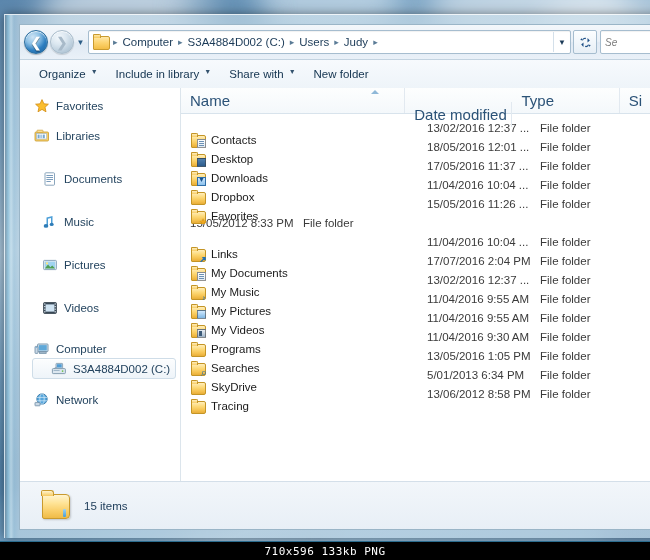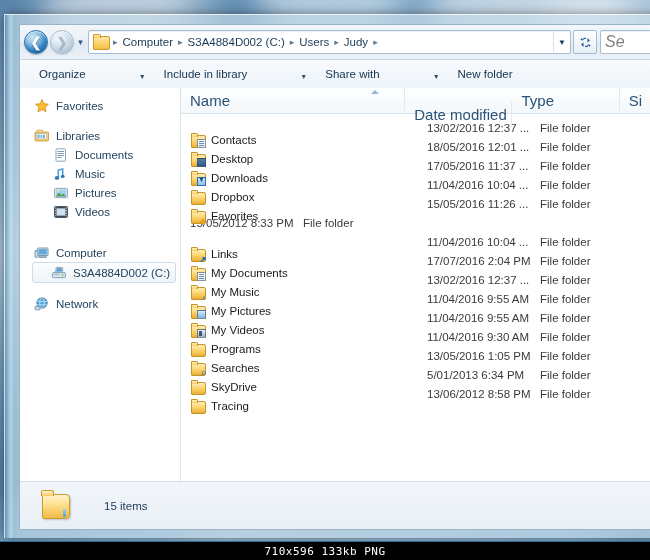--- a/index.html
+++ b/index.html
@@ -124,36 +124,35 @@
     color:#1d4f86; font-size: 12px;
   }
   #searchbox {
     width: 56px; height: 22px; margin-left: 3px; margin-right: 0px; flex:none;
     background: #ffffff;
     border: 1px solid #a6bdcf; border-radius: 2px;
     display:flex; align-items:center;
     box-shadow: inset 0 1px 1px rgba(0,0,0,0.06);
     overflow:hidden;
   }
-  #searchtext { font-size: 16px; color: #7d7d7d; font-style: italic; padding-left: 4px; white-space: nowrap; }
+  #searchtext { font-size: 10px; color: #7d7d7d; font-style: italic; padding-left: 4px; white-space: nowrap; }
 
   
   #toolbar {
     height: 28px;
     background: linear-gradient(to bottom, #f7fafd 0%, #eef4f9 100%);
     border-bottom: 1px solid #c9d8e4;
     display: flex; align-items: center;
     padding-left: 10px;
   }
   .tbitem {
-    display: flex; align-items: flex-end;
+    display: flex; align-items: flex-start;
     font-size: 11.5px; color: #13334f;
     padding: 3px 9px; border-radius: 2px;
     white-space: nowrap;
-    gap: 48px;
   }
   .tbcaret { margin-left: 5px; font-size: 7px; color: #34536e; }
 
   
   #body {
     position:absolute; left:0; top:63px; right:0; bottom:47px;
     display: flex;
     background: #ffffff;
   }
   #nav {
@@ -162,21 +161,21 @@
     border-right: 1px solid #dce5ec;
     padding-top: 8px;
     overflow: hidden;
   }
   .navrow {
     display: flex; align-items: center;
     height: 19px; padding-left: 14px;
     font-size: 11.5px; color: #24445f;
     white-space: nowrap;
   }
-  .navrow.child { padding-left: 33px; }
+  .navrow.child { padding-left: 22px; margin-top: 24px; }
   .navrow.selected {
     margin: 0 4px 0 12px;
     padding-left: 18px;
     height: 19px;
     background: linear-gradient(to bottom,#fcfdfe,#eef4f9);
     border: 1px solid #cfdde8;
     border-radius: 3px;
     box-shadow: inset 0 1px 0 #ffffff;
   }
   .navspacer { height: 11px; }
@@ -271,21 +270,21 @@
   .bigfolder::before {
     content:""; position:absolute; left:-2px; top:-5px; width:11px; height:5px;
     background: linear-gradient(to bottom,#fff4cf,#f6c95f);
     border:1px solid #c99a2e; border-bottom:none; border-radius:2px 3px 0 0;
   }
   .bigfolder::after {
     content:""; position:absolute; right:3px; bottom:1px; width:3px; height:8px;
     background: linear-gradient(to bottom,#9fd4f2,#4b9ed6);
     border-radius:1px;
   }
-  #statustext { font-size: 11.5px; color: #1b3a57; margin-left: 30px; }
+  #statustext { font-size: 11.5px; color: #1b3a57; margin-left: 10px; }
 
   
   #caption {
     position: absolute; left:0; bottom:0; width: 650px; height: 18px;
     background: #000000;
     display:flex; align-items:center; justify-content:center;
     border-top: 1px solid #2b6c8e;
   }
   #captiontext {
     color: #ffffff; font-size: 11px;

